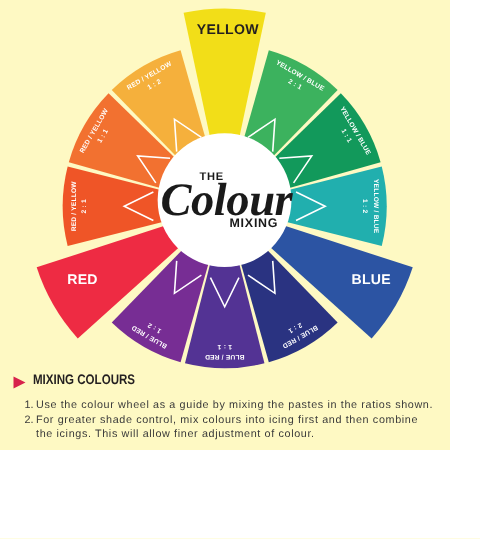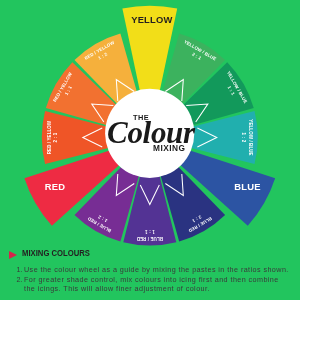--- a/index.html
+++ b/index.html
@@ -1,17 +1,17 @@
 <!DOCTYPE html>
 <html><head>
 <meta charset="utf-8">
 <style>
   html,body{margin:0;padding:0;}
   body{width:300px;height:359px;background:#ffffff;font-family:"Liberation Sans",sans-serif;overflow:hidden;}
-  #page{position:relative;width:300px;height:359px;background:#22c55e;padding-left:18px;}
+  #page{position:relative;width:300px;height:359px;background:#fef9c3;padding-left:18px;}
   #wheel{position:absolute;left:0;top:0;width:300px;height:252px;}
   .seg-label{font-family:"Liberation Sans",sans-serif;font-weight:bold;}
   #logo{position:absolute;left:105px;top:110px;width:95px;height:45px;color:#1A1A1A;}
   #logo .l-the{position:absolute;left:28px;top:3.5px;font-size:7.4px;font-weight:bold;letter-spacing:.5px;line-height:7.4px;text-align:right;}
   #logo .l-colour{position:absolute;left:2px;top:7px;font-family:"Liberation Serif",serif;font-style:italic;font-weight:bold;font-size:31px;line-height:31px;letter-spacing:-0.3px;}
   #logo .l-wheel{position:absolute;left:48px;top:34px;font-size:8.3px;font-weight:bold;letter-spacing:.5px;line-height:8.3px;}
   .sec-head{position:absolute;left:9px;top:248.2px;height:11px;}
   .sec-head .tri{position:absolute;left:0;top:2.6px;width:0;height:0;border-left:8px solid #D7234B;border-top:4px solid transparent;border-bottom:4px solid transparent;}
   .sec-head .txt{position:absolute;left:12.5px;top:0;font-size:9.2px;font-weight:bold;color:#231F20;
       transform:scaleX(0.838);transform-origin:left center;white-space:nowrap;line-height:11px;}

